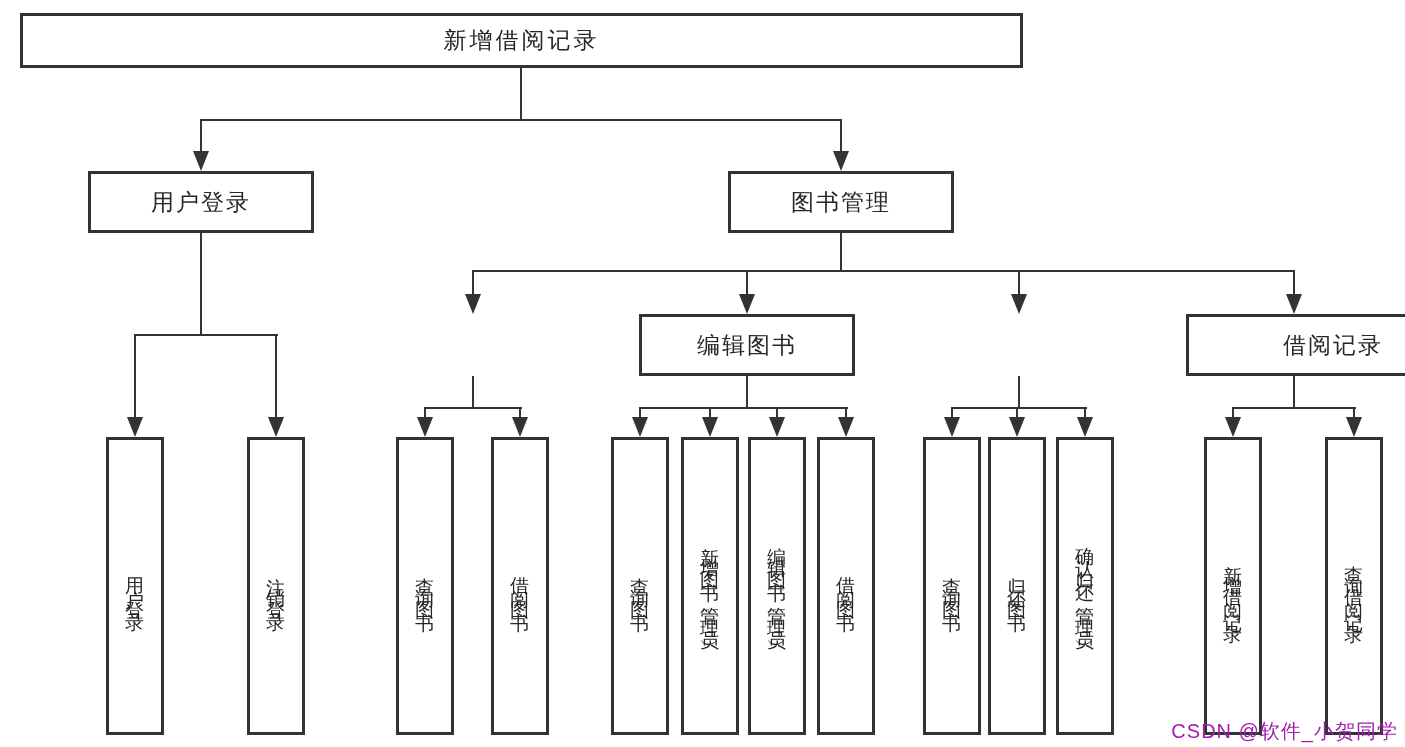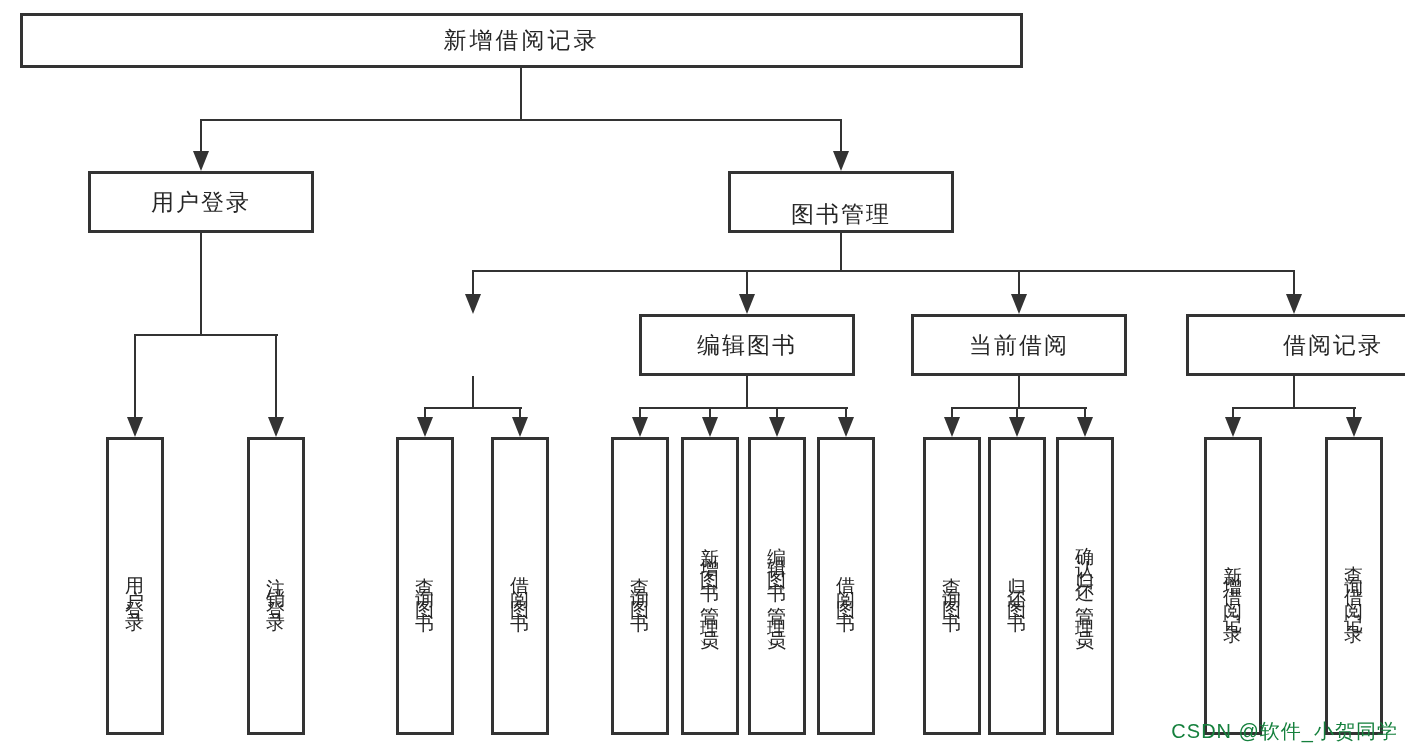--- a/index.html
+++ b/index.html
@@ -38,21 +38,21 @@
     width:0;height:0;
     border-left:8px solid transparent;
     border-right:8px solid transparent;
     border-top:20px solid #333333;
   }
   .watermark{
     position:absolute;
     right:7px;
     top:718px;
     font-size:20px;
-    color:#15803d;
+    color:#a21caf;
     letter-spacing:1px;
     white-space:nowrap;
     z-index:5;
   }
 </style>
 </head>
 <body>
 
 <div id="canvas">
 
@@ -63,21 +63,21 @@
   <div class="vline" style="left:520px;top:68px;height:52px;"></div>
   <div class="hline" style="left:200px;top:119px;width:642px;"></div>
   <div class="vline" style="left:200px;top:121px;height:34px;"></div>
   <div class="vline" style="left:840px;top:121px;height:34px;"></div>
   <div class="arrow" style="left:193px;top:151px;"></div>
   <div class="arrow" style="left:833px;top:151px;"></div>
 
   <div class="box h-box" style="left:88px;top:171px;width:226px;height:62px;">
     <span class="label">用户登录</span>
   </div>
-  <div class="box h-box" style="left:728px;top:171px;width:226px;height:62px;align-items:flex-end;">
+  <div class="box h-box" style="left:728px;top:171px;width:226px;height:62px;">
     <span class="label">图书管理</span>
   </div>
 
   <div class="vline" style="left:200px;top:233px;height:102px;"></div>
   <div class="hline" style="left:134px;top:334px;width:144px;"></div>
   <div class="vline" style="left:134px;top:336px;height:82px;"></div>
   <div class="vline" style="left:275px;top:336px;height:82px;"></div>
   <div class="arrow" style="left:127px;top:417px;"></div>
   <div class="arrow" style="left:268px;top:417px;"></div>
 
@@ -87,23 +87,20 @@
   <div class="vline" style="left:746px;top:272px;height:22px;"></div>
   <div class="vline" style="left:1018px;top:272px;height:22px;"></div>
   <div class="vline" style="left:1293px;top:272px;height:22px;"></div>
   <div class="arrow" style="left:465px;top:294px;"></div>
   <div class="arrow" style="left:739px;top:294px;"></div>
   <div class="arrow" style="left:1011px;top:294px;"></div>
   <div class="arrow" style="left:1286px;top:294px;"></div>
 
   <div class="box h-box" style="left:639px;top:314px;width:216px;height:62px;">
     <span class="label">编辑图书</span>
-  </div>
-  <div class="box h-box" style="left:911px;top:314px;width:216px;height:62px;">
-    <span class="label">当前借阅</span>
   </div>
   <div class="box h-box" style="left:1186px;top:314px;width:260px;height:62px;padding-left:34px;">
     <span class="label">借阅记录</span>
   </div>
 
   <div class="vline" style="left:472px;top:376px;height:32px;"></div>
   <div class="vline" style="left:746px;top:376px;height:32px;"></div>
   <div class="vline" style="left:1018px;top:376px;height:32px;"></div>
   <div class="vline" style="left:1293px;top:376px;height:32px;"></div>
 

